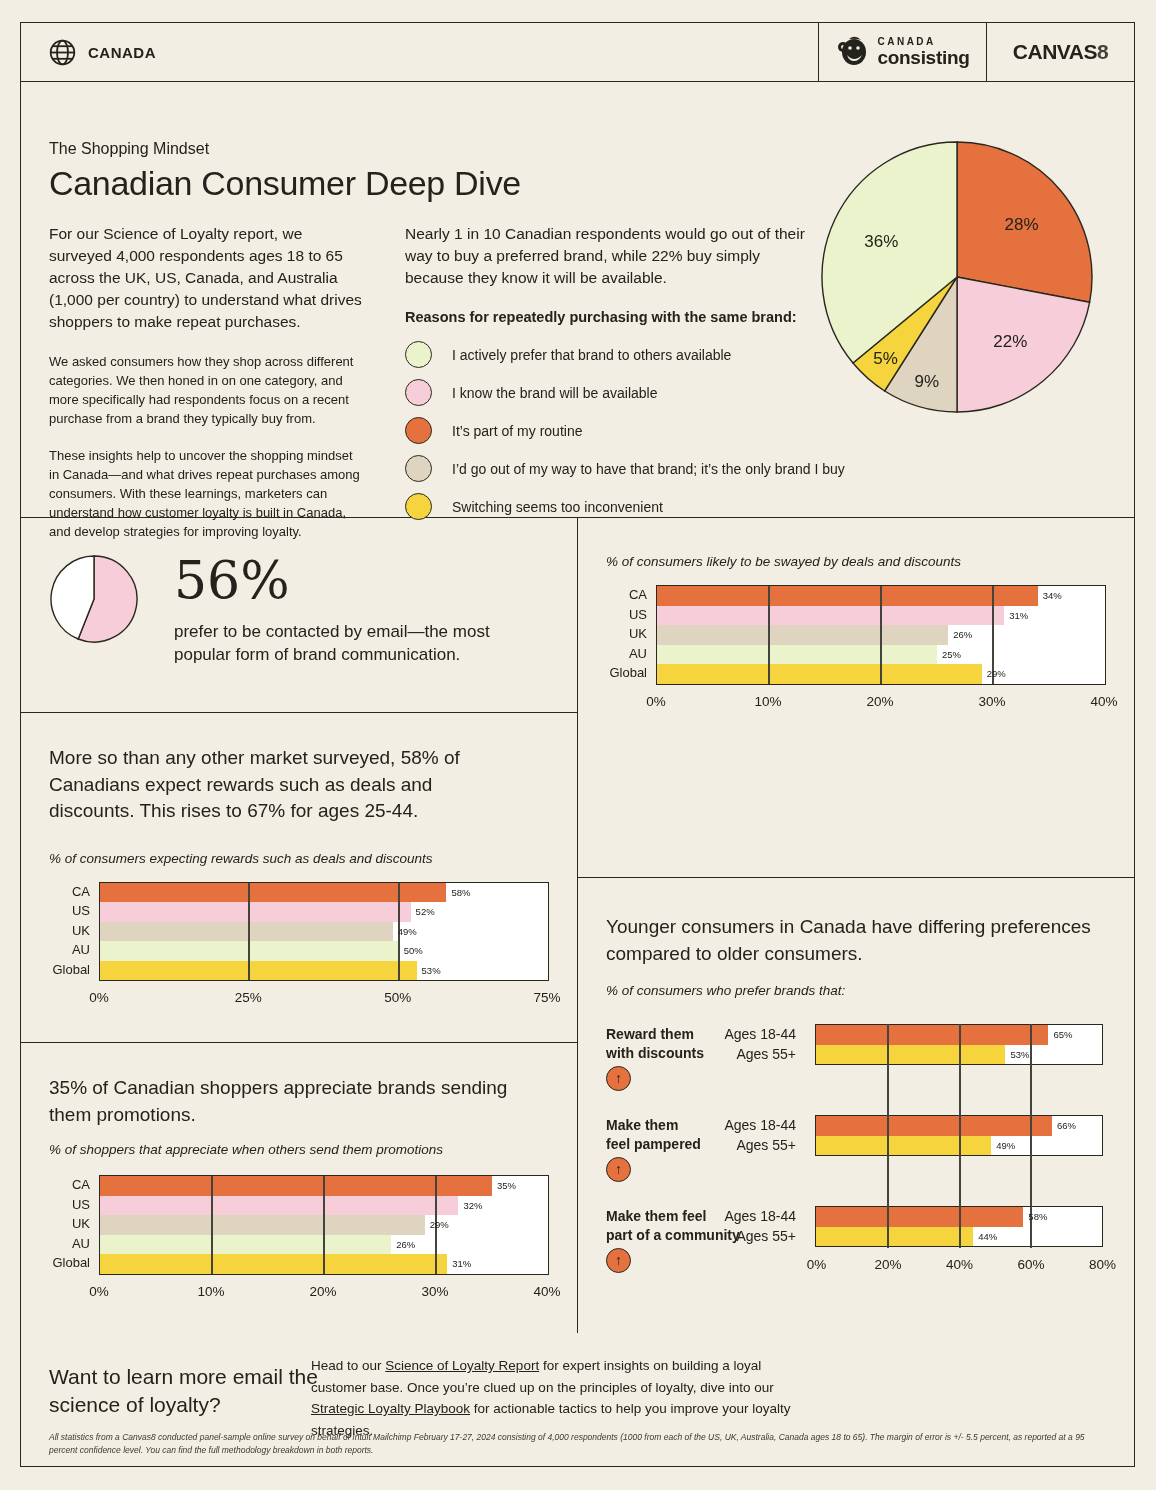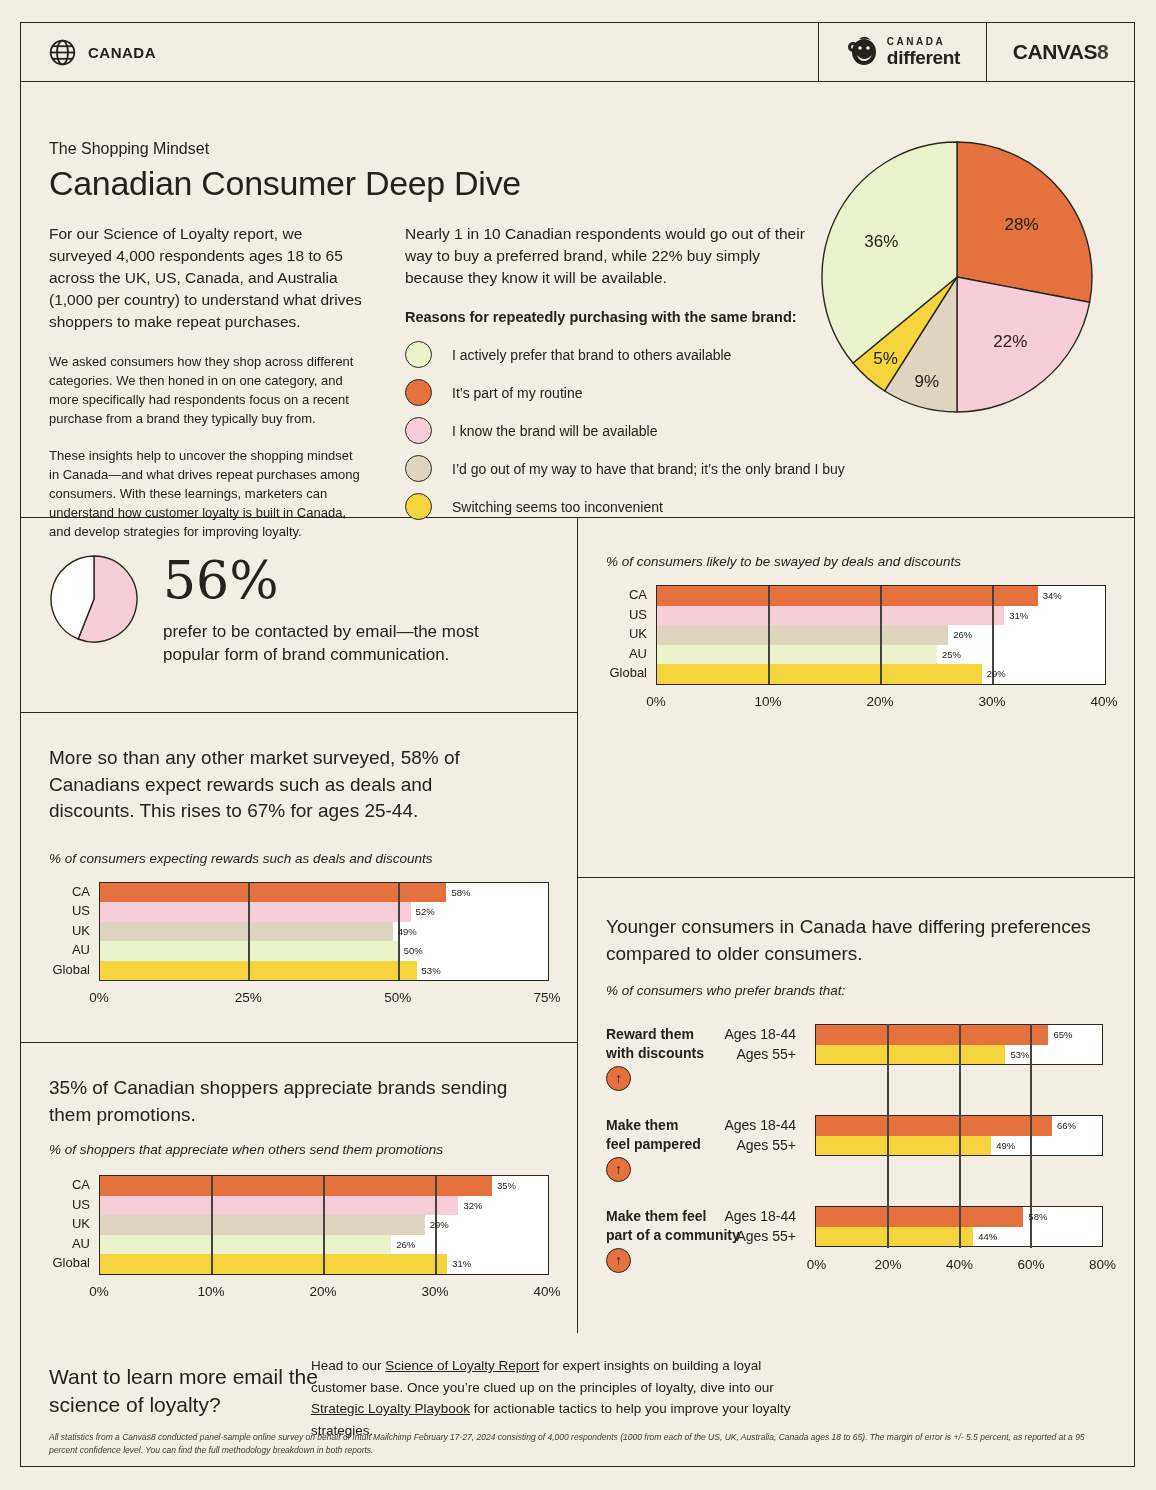--- a/index.html
+++ b/index.html
@@ -44,21 +44,21 @@
   .hero-pie { position:absolute; right:40px; top:58px; width:274px; height:274px; }
   svg { font-family:inherit; }
 
   
   .main { flex:1; display:flex; min-height:0; }
   .col-left  { width:556.5px; border-right:1.5px solid #29281F; display:flex; flex-direction:column; }
   .col-right { flex:1; display:flex; flex-direction:column; }
   .panel { border-bottom:1.5px solid #29281F; padding:0 28px; }
   .panel.last { border-bottom:none; flex:1; }
 
-  .p56 { height:195px; box-sizing:border-box; display:flex; gap:26px; padding-top:36px; }
+  .p56 { height:195px; box-sizing:border-box; display:flex; gap:37px; padding-top:36px; }
   .mini-pie { width:88px; height:88px; flex:0 0 auto; }
   .big-num { font-family:"DejaVu Serif", serif; font-size:52px; line-height:1; margin-bottom:14px; }
   .p56-text p { font-size:17px; line-height:1.38; margin:0; max-width:372px; }
 
   .panel h2 { font-size:19px; font-weight:400; line-height:1.4; margin:0; }
   .p-rewards { height:330px; box-sizing:border-box; padding-top:32px; }
   .p-rewards h2 { max-width:460px; margin-bottom:26px; }
   .p-promos  { padding-top:32px; }
   .p-promos h2 { max-width:475px; margin-bottom:14px; }
   .p-swayed  { height:360px; box-sizing:border-box; padding-top:36px; }
@@ -122,21 +122,21 @@
         <circle cx="8" cy="12" r="5" fill="#23221C"></circle>
         <circle cx="8" cy="12" r="2" fill="#F2EEE3"></circle>
         <ellipse cx="19" cy="17" rx="12" ry="13" fill="#23221C"></ellipse>
         <path d="M12 20 Q19 28 27 20 Q24 26 19 26 Q14 26 12 20 Z" fill="#F2EEE3"></path>
         <circle cx="15" cy="13" r="1.8" fill="#F2EEE3"></circle>
         <circle cx="23" cy="13" r="1.8" fill="#F2EEE3"></circle>
         <path d="M14 4 Q20 -1 26 5 Q21 3 14 4 Z" fill="#23221C"></path>
       </svg>
       <span class="mc-text">
         <span class="mc-intuit">CANADA</span>
-        <span class="mc-name">different</span>
+        <span class="mc-name">consisting</span>
       </span>
     </div>
     <div class="hdr-cell cell-c8">
       <span class="c8-text"><span>CANVAS</span><span class="c8-eight">8</span></span>
     </div>
   </div>
 
   <div class="hero">
     <div class="hero-inner">
       <div class="kicker">The Shopping Mindset</div>
@@ -149,26 +149,26 @@
         </div>
         <div class="hero-mid">
           <p class="lead" style="max-width:402px;">Nearly 1 in 10 Canadian respondents would go out of their way to buy a preferred brand, while 22% buy simply because they know it will be available.</p>
           <div class="legend-title">Reasons for repeatedly purchasing with the same brand:</div>
           <div id="legend">
               <div class="legend-row">
                 <div class="legend-dot" style="background: rgb(235, 243, 204);"></div>
                 <div class="legend-label">I actively prefer that brand to others available</div>
               </div>
               <div class="legend-row">
+                <div class="legend-dot" style="background: rgb(246, 205, 216);"></div>
+                <div class="legend-label">I know the brand will be available</div>
+              </div>
+              <div class="legend-row">
                 <div class="legend-dot" style="background: rgb(229, 113, 63);"></div>
                 <div class="legend-label">It’s part of my routine</div>
-              </div>
-              <div class="legend-row">
-                <div class="legend-dot" style="background: rgb(246, 205, 216);"></div>
-                <div class="legend-label">I know the brand will be available</div>
               </div>
               <div class="legend-row">
                 <div class="legend-dot" style="background: rgb(223, 212, 191);"></div>
                 <div class="legend-label">I’d go out of my way to have that brand; it’s the only brand I buy</div>
               </div>
               <div class="legend-row">
                 <div class="legend-dot" style="background: rgb(245, 212, 62);"></div>
                 <div class="legend-label">Switching seems too inconvenient</div>
               </div>
             </div>

